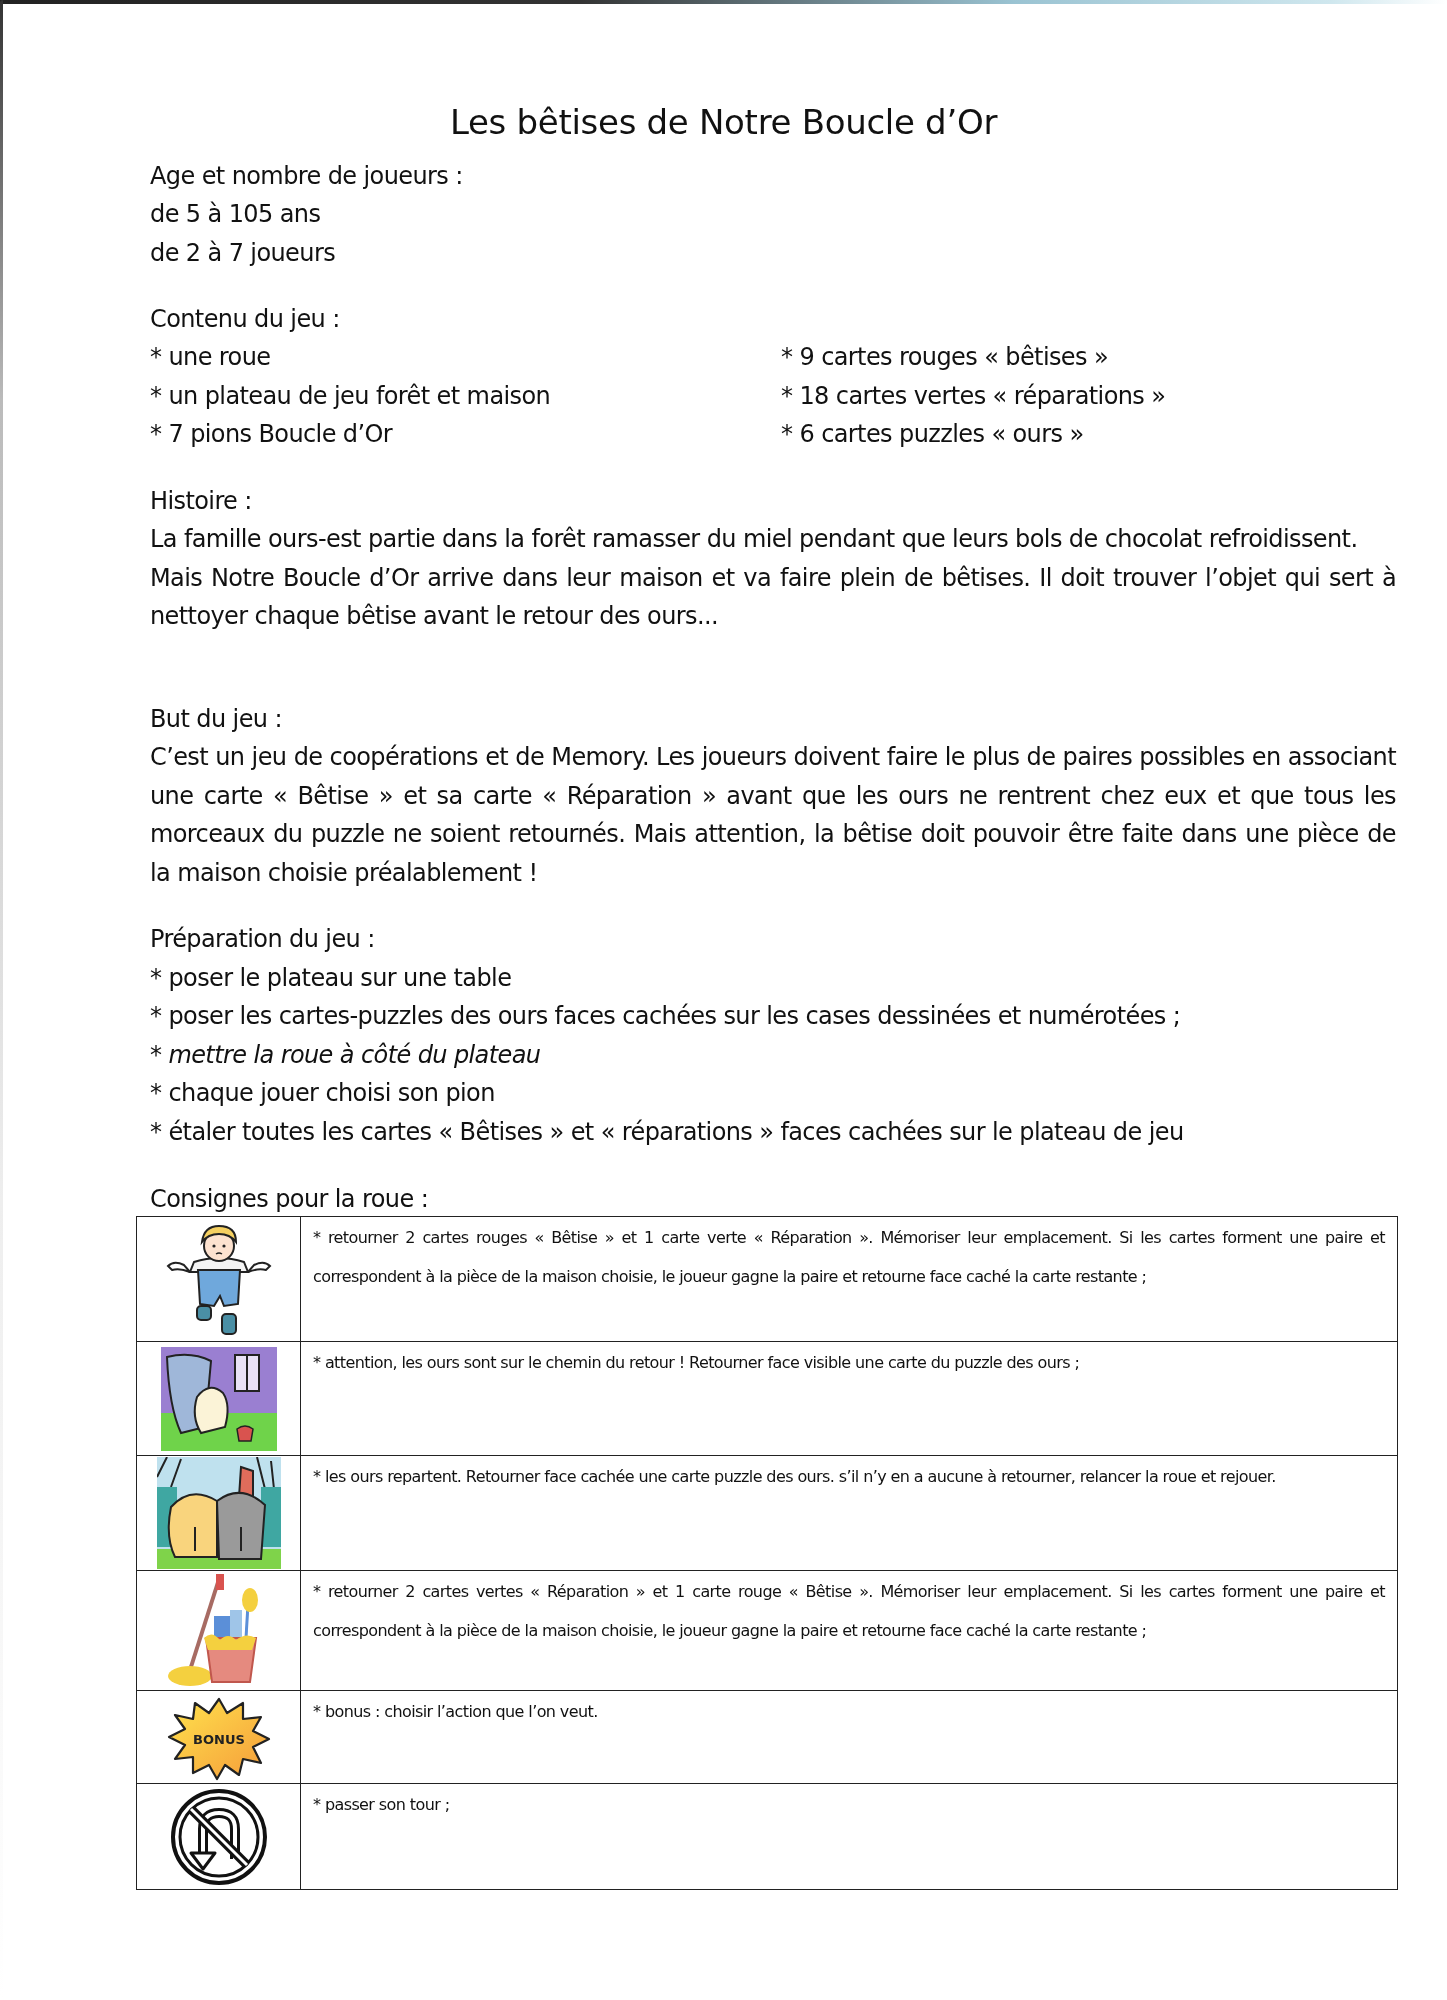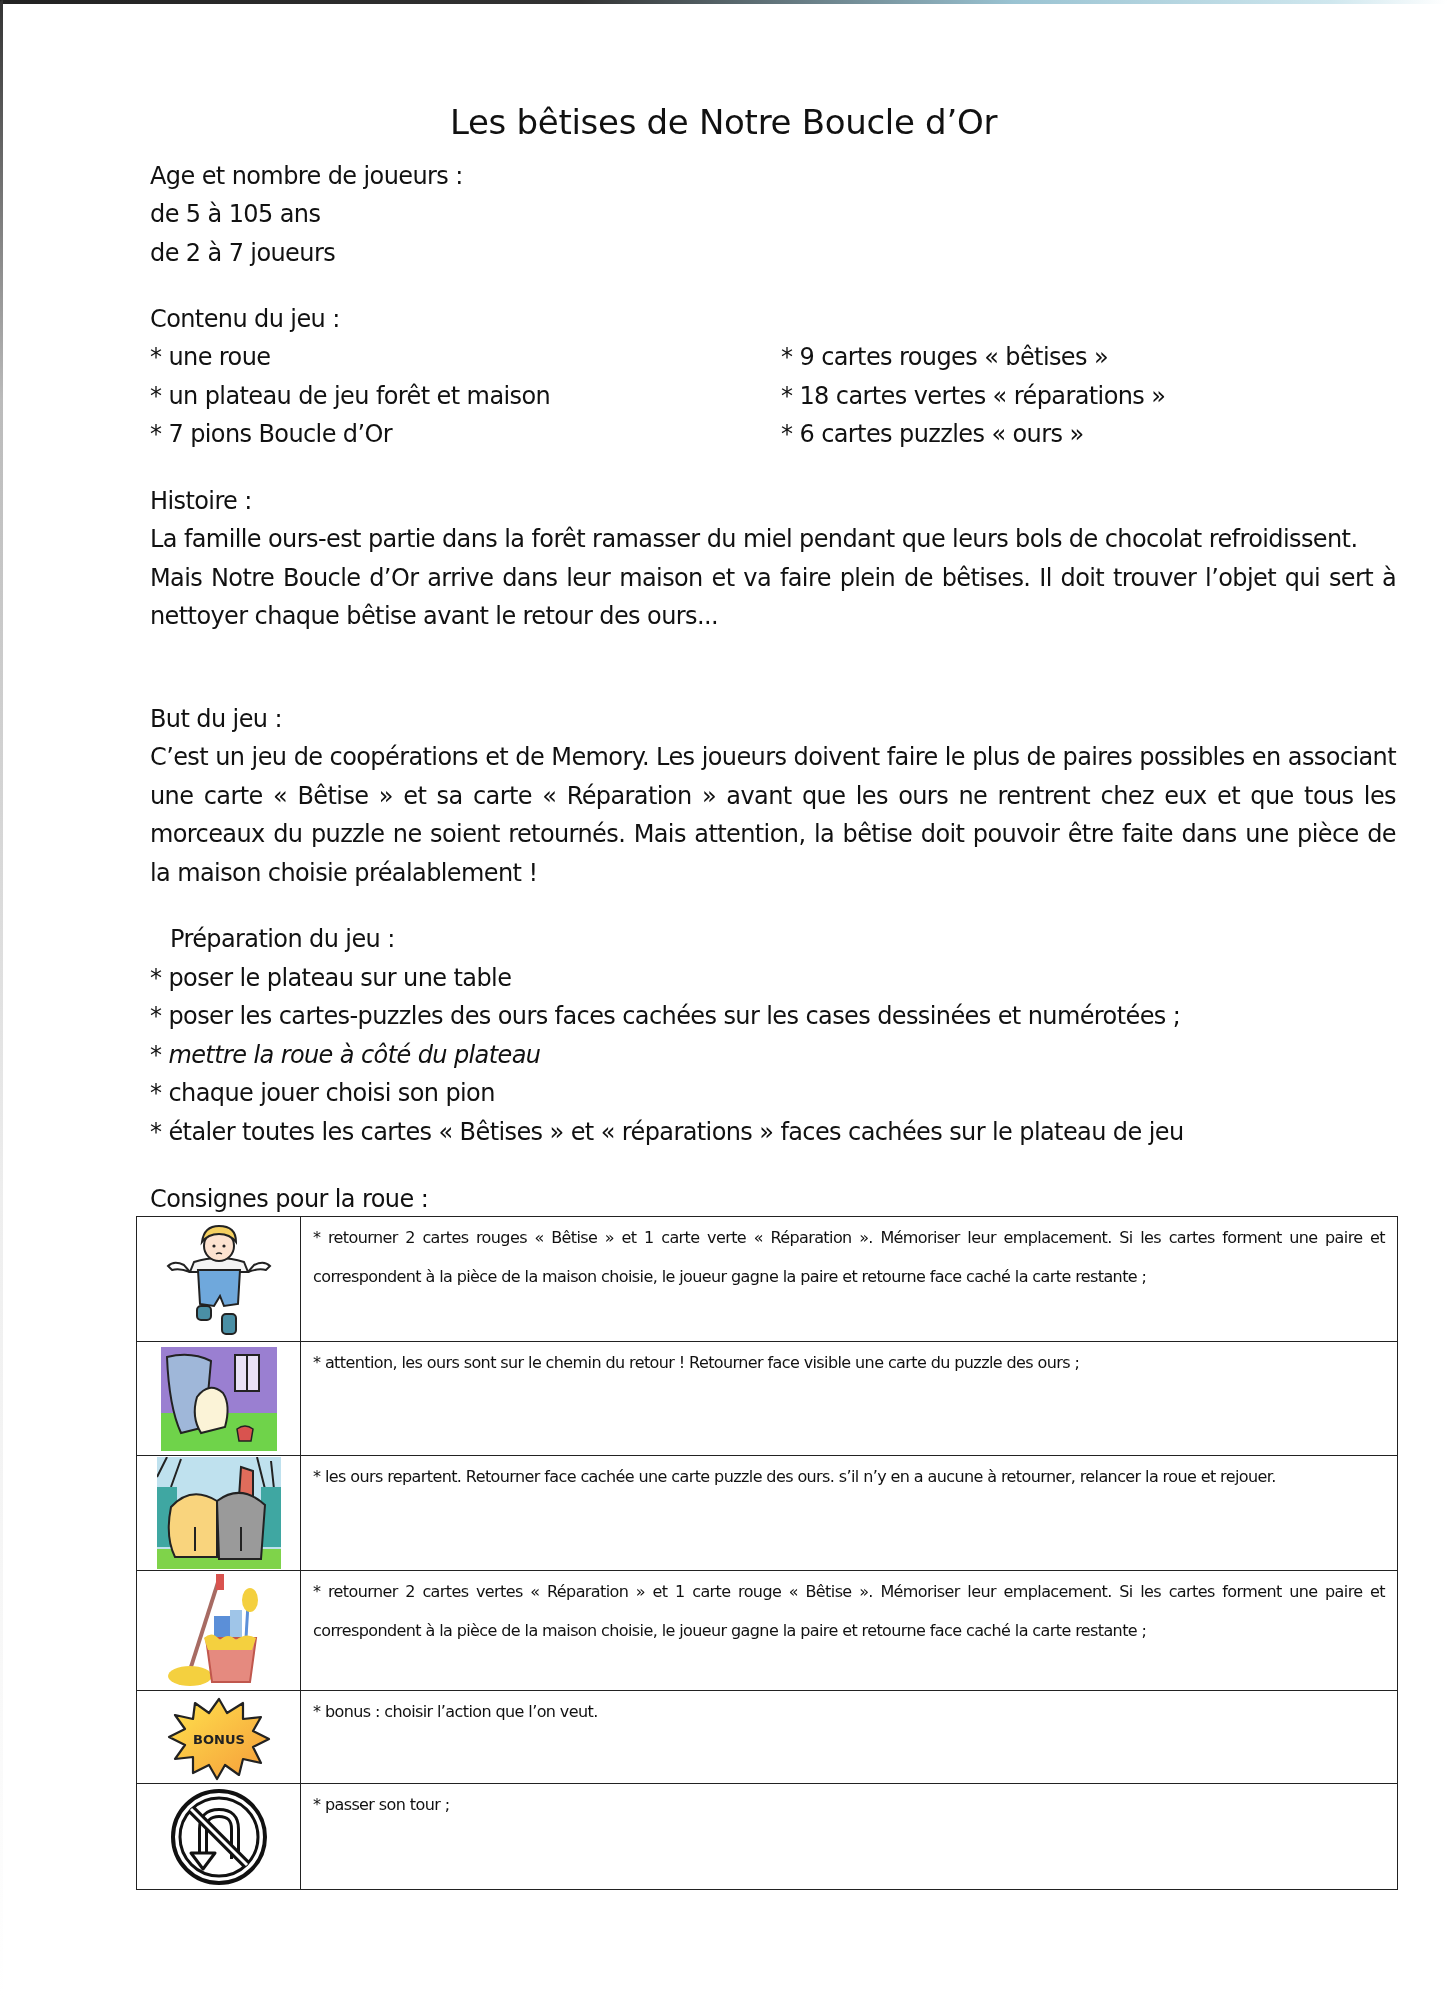--- a/index.html
+++ b/index.html
@@ -68,21 +68,21 @@
 <div class="para" style="top:520px;">
   <p>La famille ours-est partie dans la forêt ramasser du miel pendant que leurs bols de chocolat refroidissent.</p>
   <p>Mais Notre Boucle d’Or arrive dans leur maison et va faire plein de bêtises. Il doit trouver l’objet qui sert à nettoyer chaque bêtise avant le retour des ours...</p>
 </div>
 
 <div class="txt" style="top:700px;">But du jeu :</div>
 <div class="para" style="top:738px;">
   <p>C’est un jeu de coopérations et de Memory. Les joueurs doivent faire le plus de paires possibles en associant une carte « Bêtise » et sa carte « Réparation » avant que les ours ne rentrent chez eux et que tous les morceaux du puzzle ne soient retournés. Mais attention, la bêtise doit pouvoir être faite dans une pièce de la maison choisie préalablement !</p>
 </div>
 
-<div class="txt" style="top:920px;margin-left:20px;">Préparation du jeu :</div>
+<div class="txt" style="top:920px;">Préparation du jeu :</div>
 <div class="txt" style="top:959px;">* poser le plateau sur une table</div>
 <div class="txt" style="top:997px;">* poser les cartes-puzzles des ours faces cachées sur les cases dessinées et numérotées ;</div>
 <div class="txt" style="top:1036px;font-style:italic;">* mettre la roue à côté du plateau</div>
 <div class="txt" style="top:1074px;">* chaque jouer choisi son pion</div>
 <div class="txt" style="top:1113px;">* étaler toutes les cartes « Bêtises » et « réparations » faces cachées sur le plateau de jeu</div>
 
 <div class="txt" style="top:1180px;">Consignes pour la roue :</div>
 
 <table class="rules">
   <tbody>

